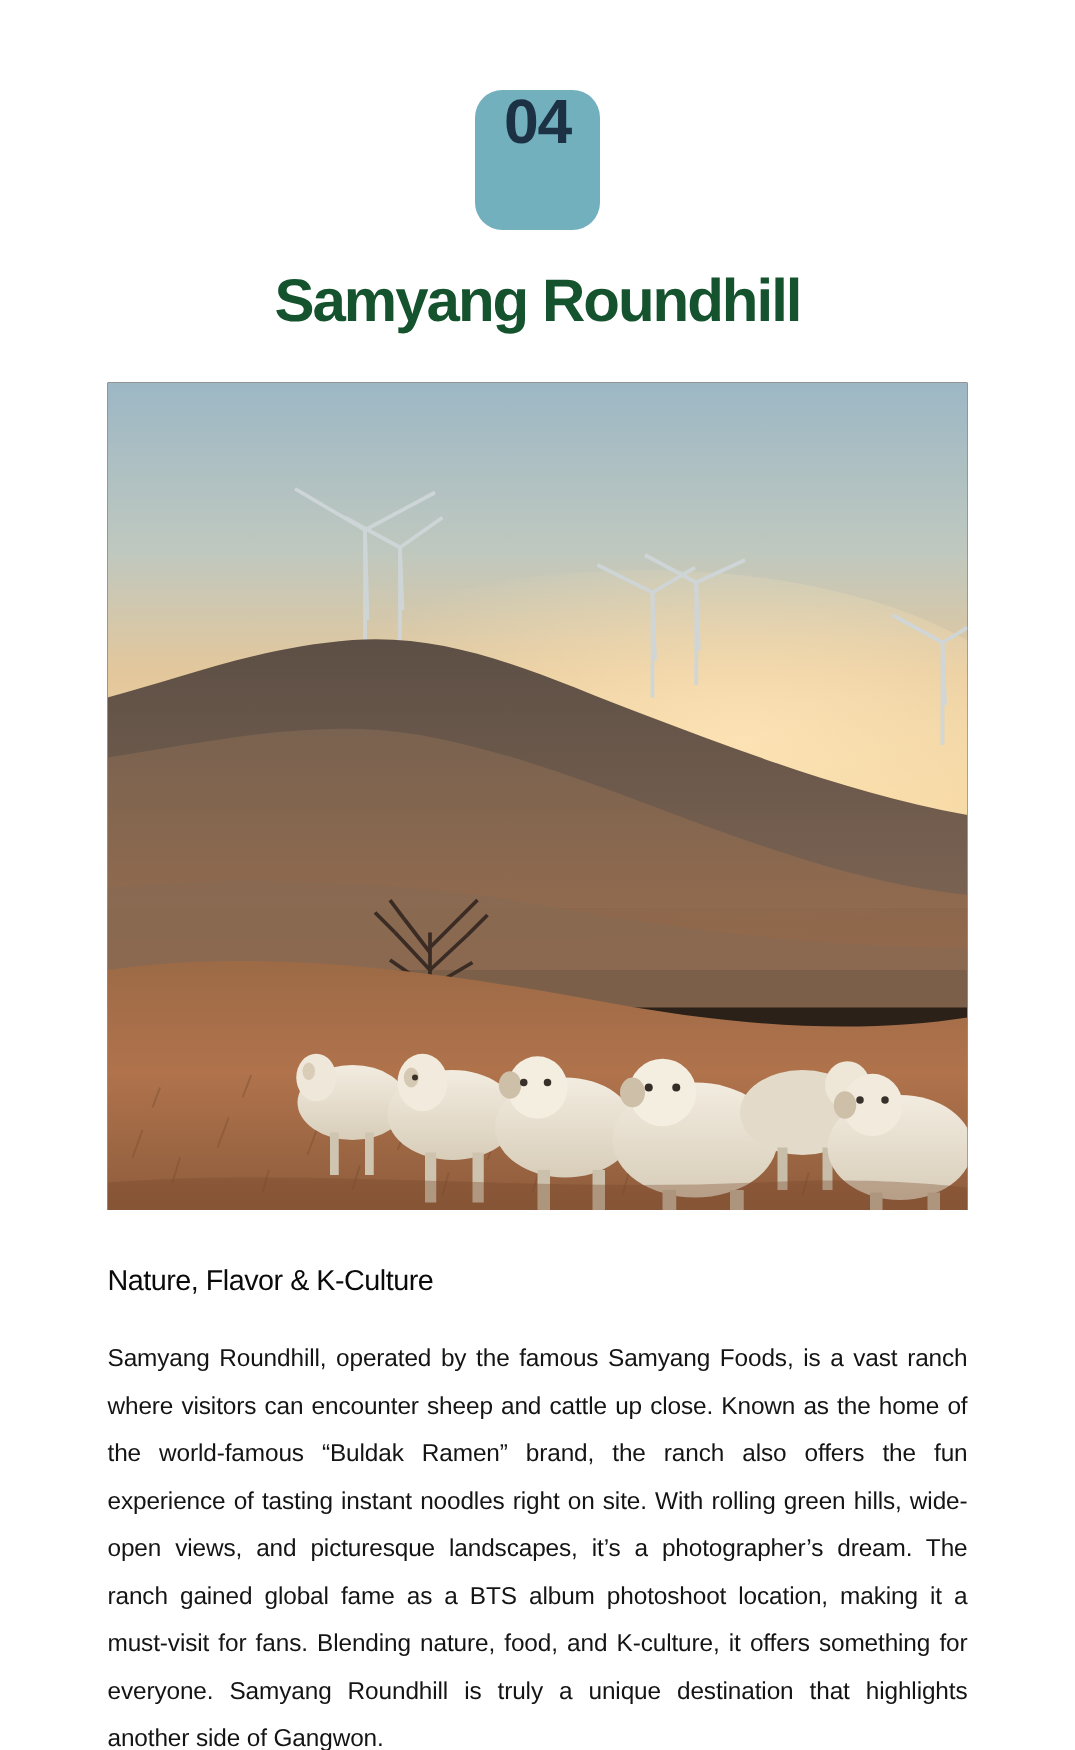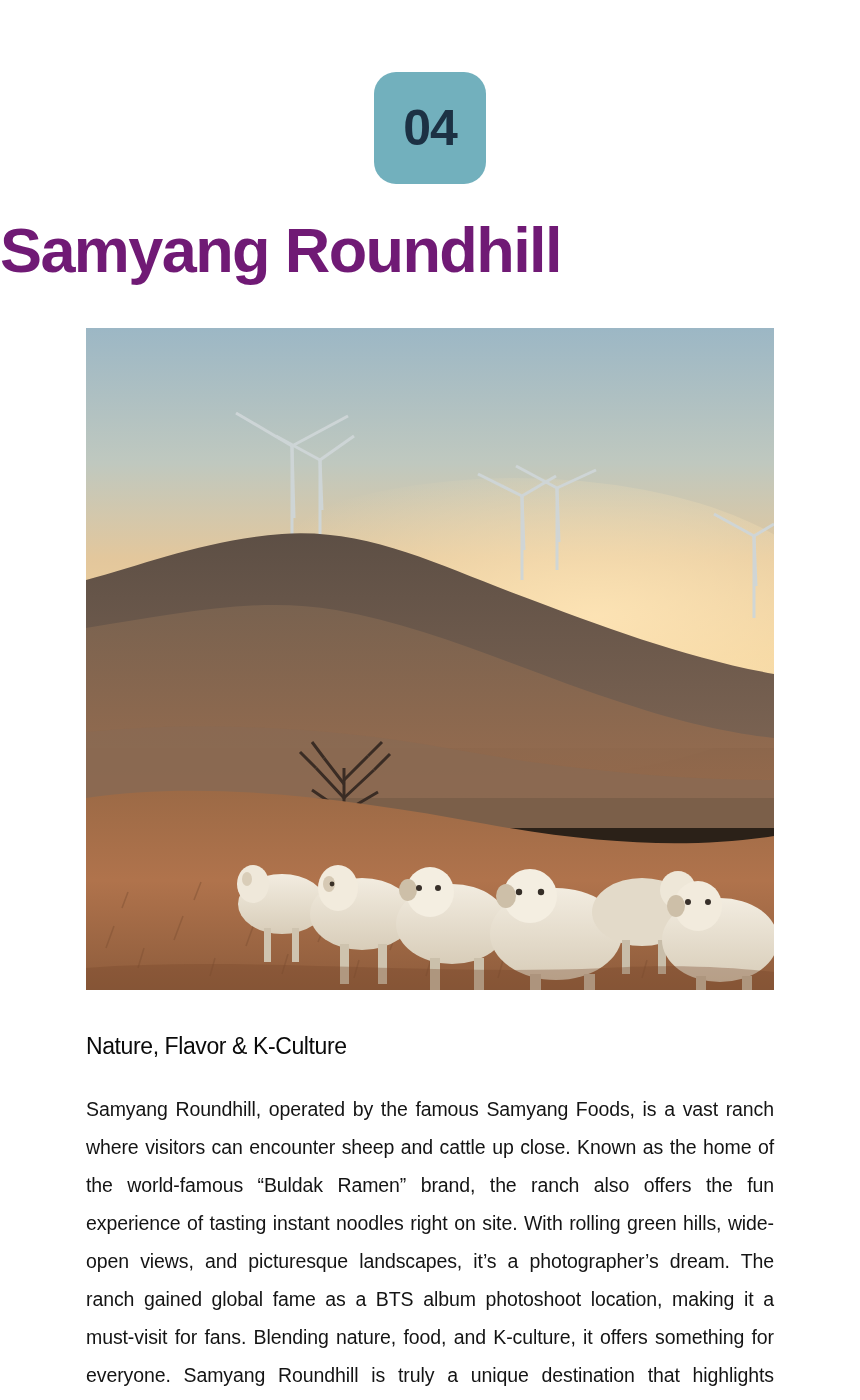--- a/index.html
+++ b/index.html
@@ -21,43 +21,44 @@
     box-sizing: border-box;
   }
 
   
   .badge-wrap {
     display: flex;
     justify-content: center;
     padding-top: 72px;
   }
   .badge {
-    width: 112px;
+    width: 100px;
     height: 112px;
     border-radius: 22px;
     background: #72b0bd;
     display: flex;
-    align-items: center;
+    align-items: flex-start;
     justify-content: center;
   }
   .badge-num {
     font-family: "Liberation Sans", sans-serif;
     font-size: 50px;
     font-weight: bold;
     color: #1c3144;
     letter-spacing: -1px;
     line-height: 1;
   }
 
   
   .title {
-    font-size: 63px;
+    text-align: center;
+    font-size: 48px;
     font-weight: bold;
     letter-spacing: -1.6px;
-    color: #701a75;
+    color: #14532d;
     margin-top: 32px;
     line-height: 1.1;
   }
 
   
   .hero {
     position: relative;
     margin: 37px auto 0 auto;
     width: 688px;
     height: 662px;

